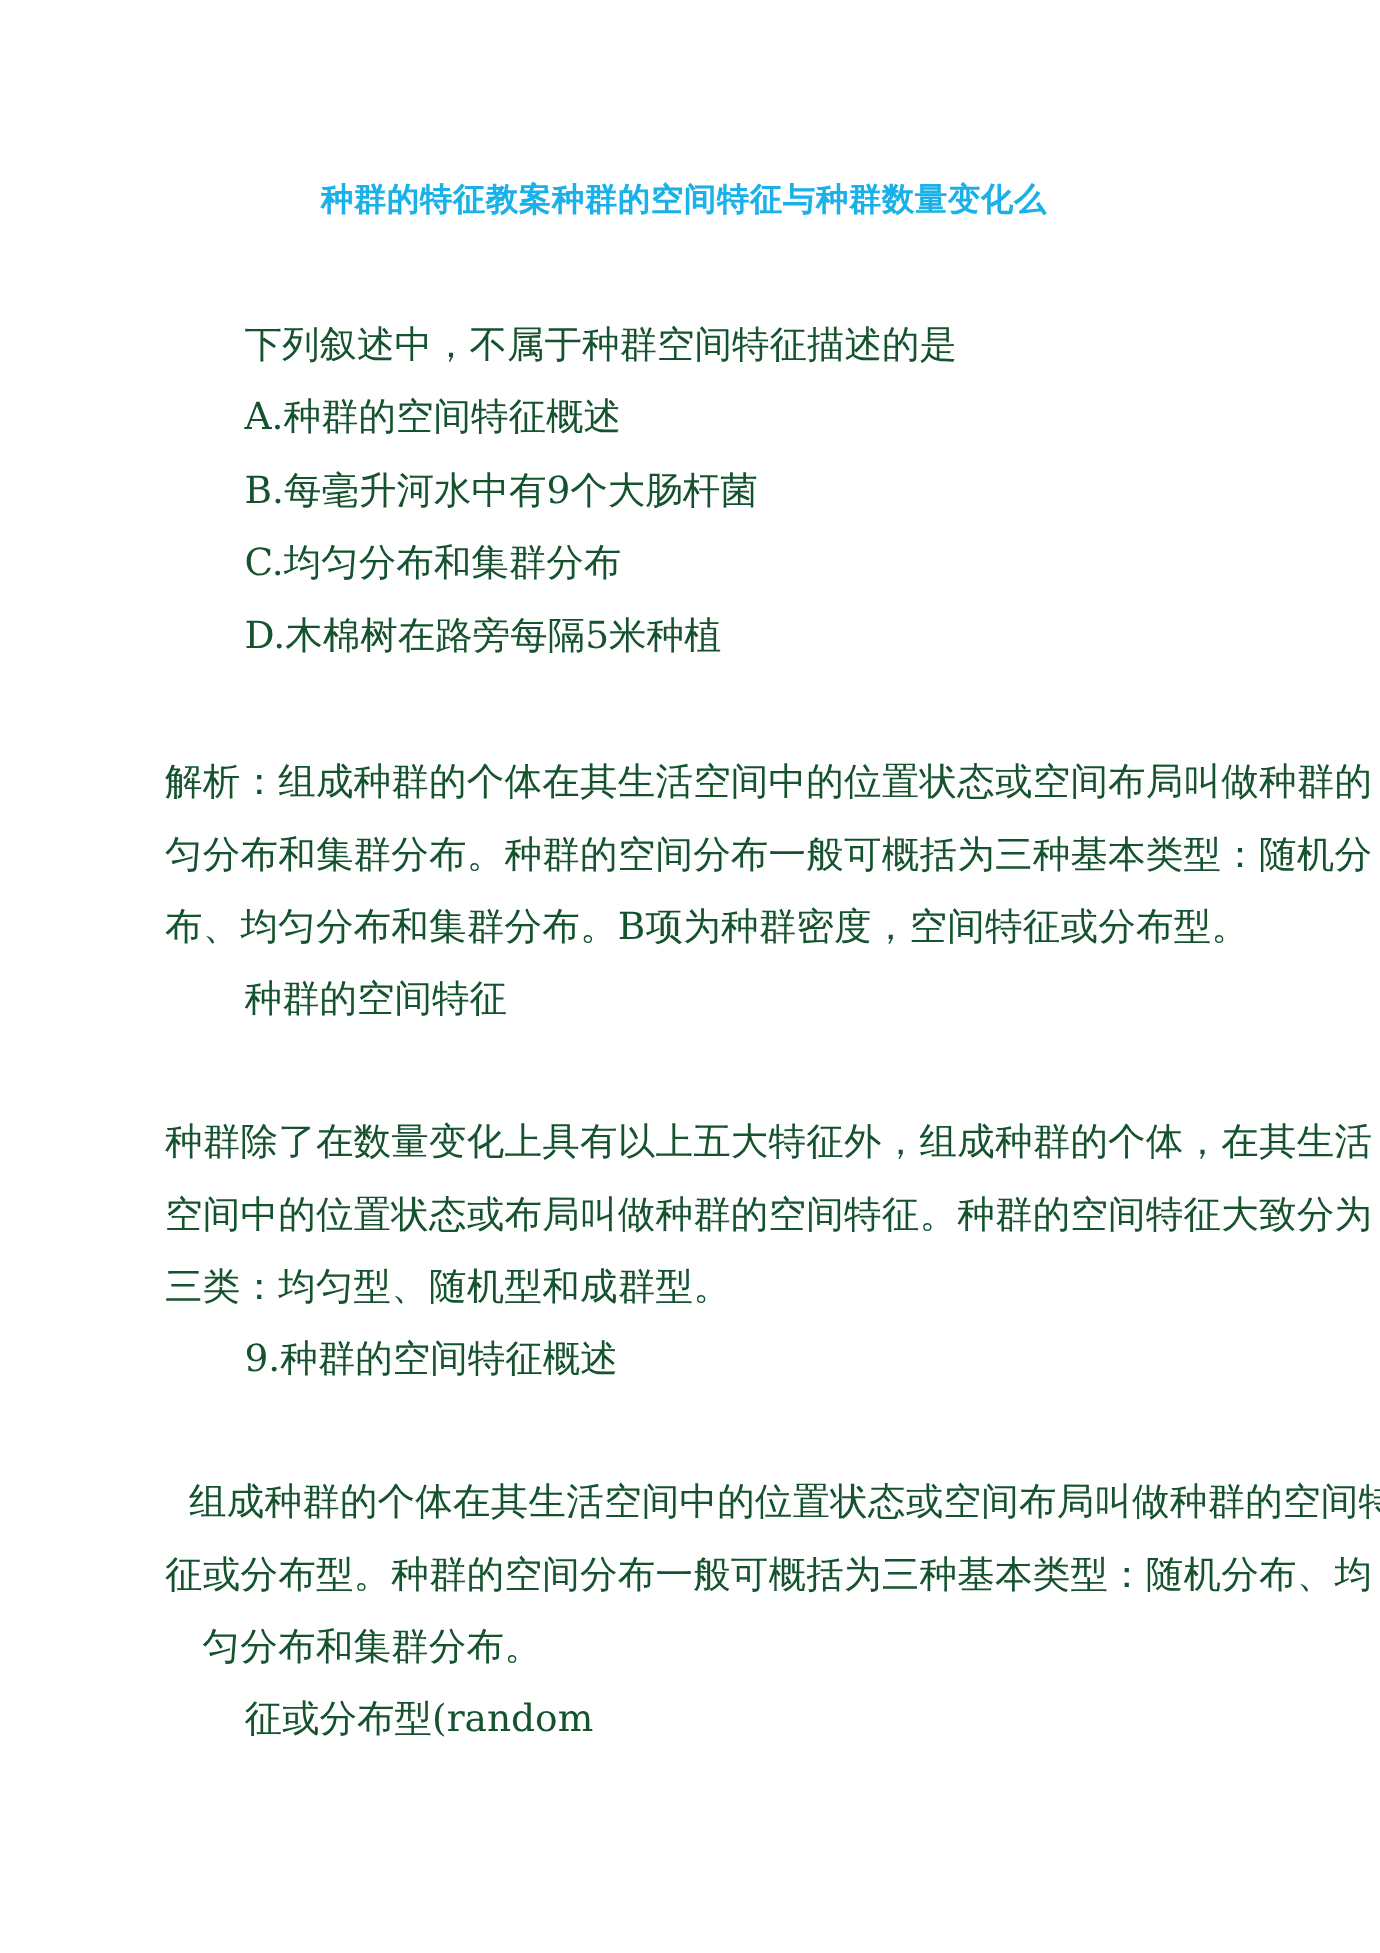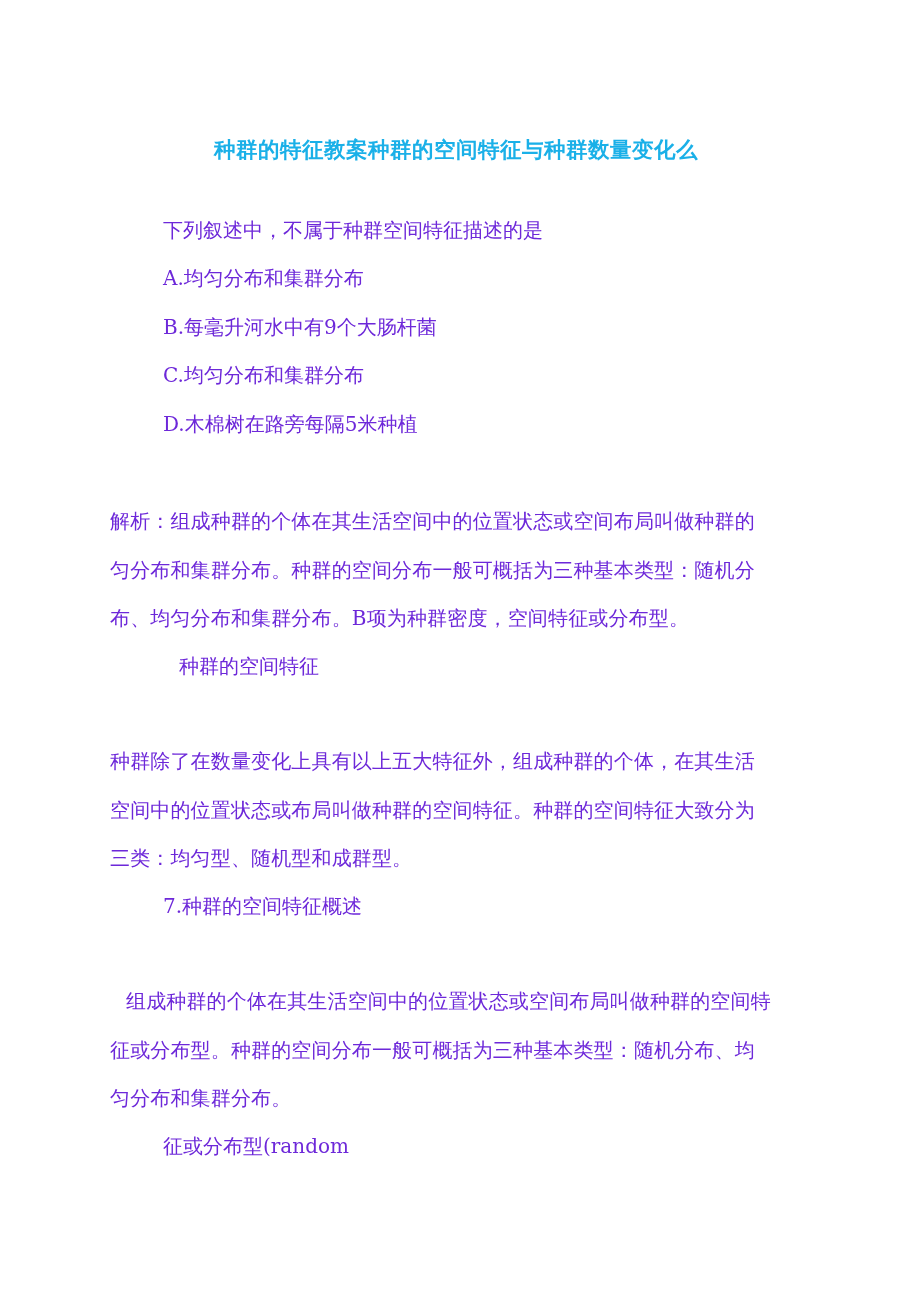--- a/index.html
+++ b/index.html
@@ -11,59 +11,59 @@
       width: 920px;
       height: 1302px;
       position: relative;
       overflow: hidden;
       font-family: "DejaVu Serif", "Liberation Serif", serif;
       color: #1a1a1a;
     }
     .title {
       position: absolute;
       left: 0;
-      top: 133px;
+      top: 117px;
       width: 912px;
       text-align: center;
       font-family: "DejaVu Sans", "Liberation Sans", sans-serif;
       font-weight: bold;
       font-size: 21.5px;
       line-height: 34px;
       color: #1ab0e8;
       letter-spacing: 0.5px;
     }
     .line {
       position: absolute;
-      font-size: 20px;
+      font-size: 25px;
       line-height: 28px;
       white-space: nowrap;
-      color: #6d28d9;
+      color: #14532d;
     }
     .indent { left: 163px; }
     .full { left: 110px; width: 700px; letter-spacing: 0.15px; }
   </style>
 </head>
 <body>
 
 <div>
   <div class="title">种群的特征教案种群的空间特征与种群数量变化么</div>
 
   <div class="line indent" style="top:216px;">下列叙述中，不属于种群空间特征描述的是</div>
-  <div class="line indent" style="top:264px;">A.均匀分布和集群分布</div>
+  <div class="line indent" style="top:264px;">A.种群的空间特征概述</div>
   <div class="line indent" style="top:313px;">B.每毫升河水中有9个大肠杆菌</div>
   <div class="line indent" style="top:361px;">C.均匀分布和集群分布</div>
   <div class="line indent" style="top:410px;">D.木棉树在路旁每隔5米种植</div>
 
   <div class="line full" style="top:507px;">解析：组成种群的个体在其生活空间中的位置状态或空间布局叫做种群的</div>
   <div class="line full" style="top:556px;">匀分布和集群分布。种群的空间分布一般可概括为三种基本类型：随机分</div>
   <div class="line full" style="top:604px;">布、均匀分布和集群分布。B项为种群密度，空间特征或分布型。</div>
-  <div class="line indent" style="top:652px;margin-left:16px;">种群的空间特征</div>
+  <div class="line indent" style="top:652px;">种群的空间特征</div>
 
   <div class="line full" style="top:747px;">种群除了在数量变化上具有以上五大特征外，组成种群的个体，在其生活</div>
   <div class="line full" style="top:796px;">空间中的位置状态或布局叫做种群的空间特征。种群的空间特征大致分为</div>
   <div class="line full" style="top:844px;">三类：均匀型、随机型和成群型。</div>
-  <div class="line indent" style="top:892px;">7.种群的空间特征概述</div>
+  <div class="line indent" style="top:892px;">9.种群的空间特征概述</div>
 
   <div class="line full" style="top:987px;margin-left:16px;">组成种群的个体在其生活空间中的位置状态或空间布局叫做种群的空间特</div>
   <div class="line full" style="top:1036px;">征或分布型。种群的空间分布一般可概括为三种基本类型：随机分布、均</div>
-  <div class="line full" style="top:1084px;">匀分布和集群分布。</div>
+  <div class="line full" style="top:1084px;margin-left:25px;">匀分布和集群分布。</div>
   <div class="line indent" style="top:1132px;">征或分布型(random</div>
 </div>
 
 </body></html>

